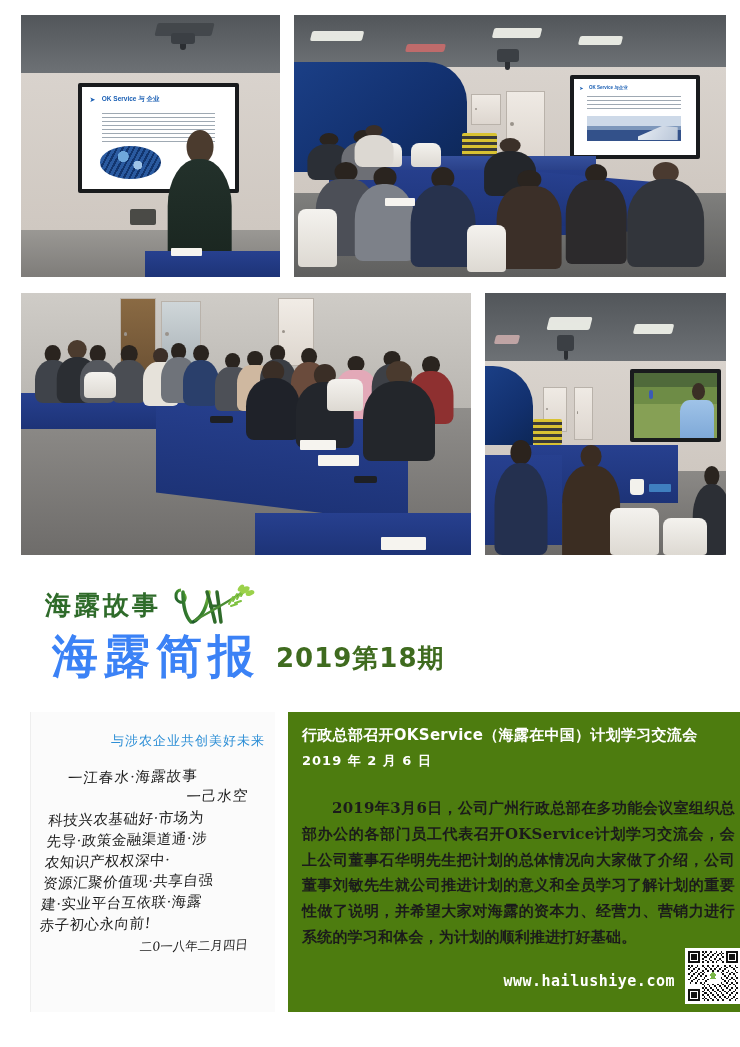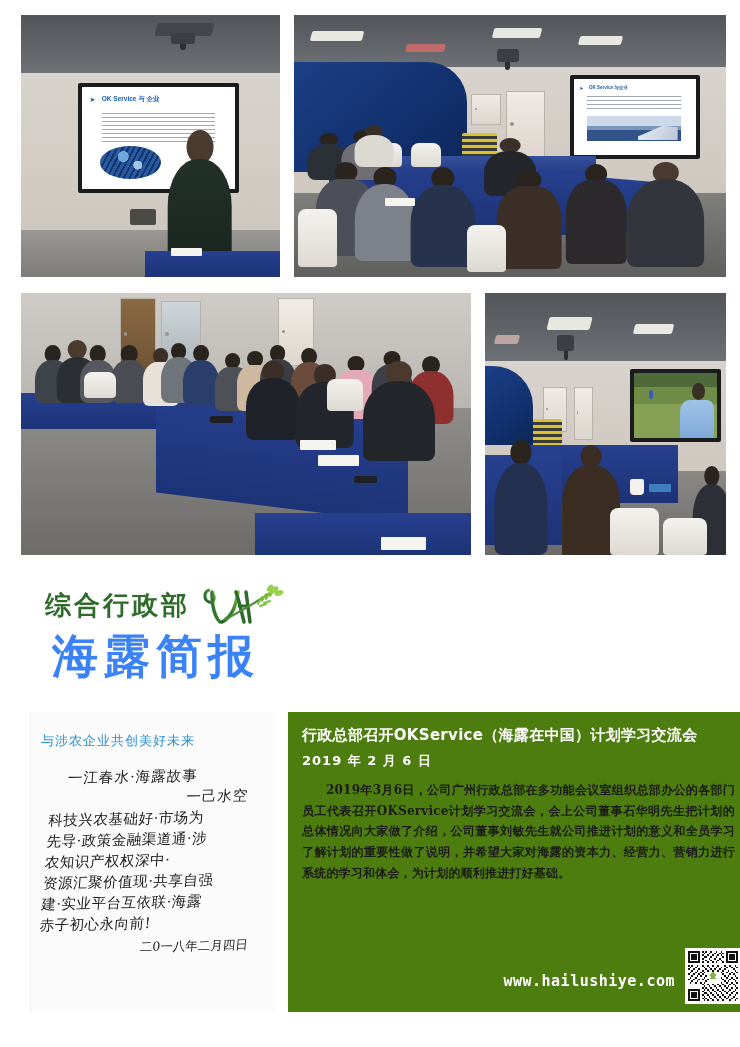--- a/index.html
+++ b/index.html
@@ -267,21 +267,21 @@
     font-size: 19px;
     font-weight: bold;
     color: #1559a8;
     text-align: center;
     letter-spacing: .5px;
   }
   .ok-sub {
     font-family: "DejaVu Sans", sans-serif;
     font-size: 13px;
     color: #2e8fd6;
-    text-align: left;
+    text-align: right;
     margin-top: 6px;
     letter-spacing: 1px;
   }
   .poem {
     margin-top: 16px;
     font-family: "DejaVu Serif", serif;
     color: #1a1a1a;
     font-size: 14.5px;
     line-height: 1.45;
     transform: skewX(-6deg) rotate(-1.2deg);
@@ -312,27 +312,27 @@
   .news-date {
     font-family: "DejaVu Sans", sans-serif;
     font-size: 13px;
     font-weight: bold;
     color: #ffffff;
     margin-top: 7px;
     letter-spacing: 1px;
   }
   .news-body {
     font-family: "DejaVu Serif", serif;
-    font-size: 12px;
+    font-size: 15px;
     font-weight: bold;
     color: #1b1b1b;
     line-height: 1.72;
     text-indent: 2em;
     text-align: justify;
-    margin-top: 10px;
+    margin-top: 26px;
     letter-spacing: .2px;
   }
   .panel-footer {
     position: absolute;
     right: 10px; bottom: 8px;
     display: flex; align-items: flex-end; gap: 10px;
   }
   .site-url {
     font-family: "DejaVu Sans Mono", monospace;
     font-size: 15px;
@@ -606,21 +606,21 @@
         <div class="chair-white" style="left:52%;top:82%;width:20%;height:18%"></div>
         <div class="chair-white" style="left:74%;top:86%;width:18%;height:14%"></div>
         <div class="cup" style="left:60%;top:71%;width:6%;height:6%"></div>
         <div class="notepad" style="left:68%;top:73%;width:9%;height:3%;background:#3f7fbf"></div>
       </div>
     </div>
   </div>
 
   <div class="masthead">
     <div class="dept-line">
-      <div class="dept-name">综合行政部</div>
+      <div class="dept-name">海露故事</div>
       <div class="lh-logo">
         <svg viewBox="0 0 86 46" width="86" height="46" aria-hidden="true">
           <defs>
             <linearGradient id="lhg" x1="0" y1="1" x2="1" y2="0">
               <stop offset="0%" stop-color="#1f5c2a"></stop>
               <stop offset="60%" stop-color="#3f8b30"></stop>
               <stop offset="100%" stop-color="#8cc63f"></stop>
             </linearGradient>
           </defs>
           <path d="M10 8 C4 8 3 18 9 20 C15 22 16 12 11 11" fill="none" stroke="url(#lhg)" stroke-width="3"></path>
@@ -642,20 +642,21 @@
             <ellipse cx="74" cy="8" rx="5" ry="3" transform="rotate(-32 74 8)"></ellipse>
             <ellipse cx="79" cy="11" rx="4.5" ry="2.6" transform="rotate(-18 79 11)"></ellipse>
             <ellipse cx="70" cy="6" rx="4" ry="2.4" transform="rotate(-48 70 6)"></ellipse>
           </g>
         </svg>
       </div>
     </div>
 
     <div class="title-line">
       <div class="main-title">海露简报</div>
+      <div class="issue">2019第18期</div>
     </div>
   </div>
 
   <div class="panels">
 
     <div class="left-panel">
       <div class="ok-sub">与涉农企业共创美好未来</div>
       <div class="poem">
         <div class="ln ln-1">一江春水·海露故事</div>
         <div class="ln ln-2">一己水空</div>

